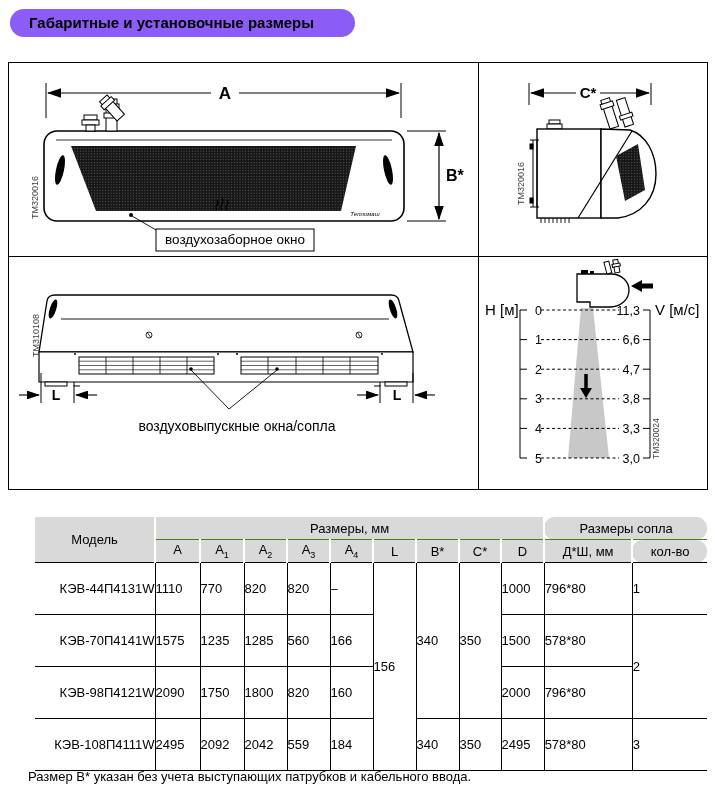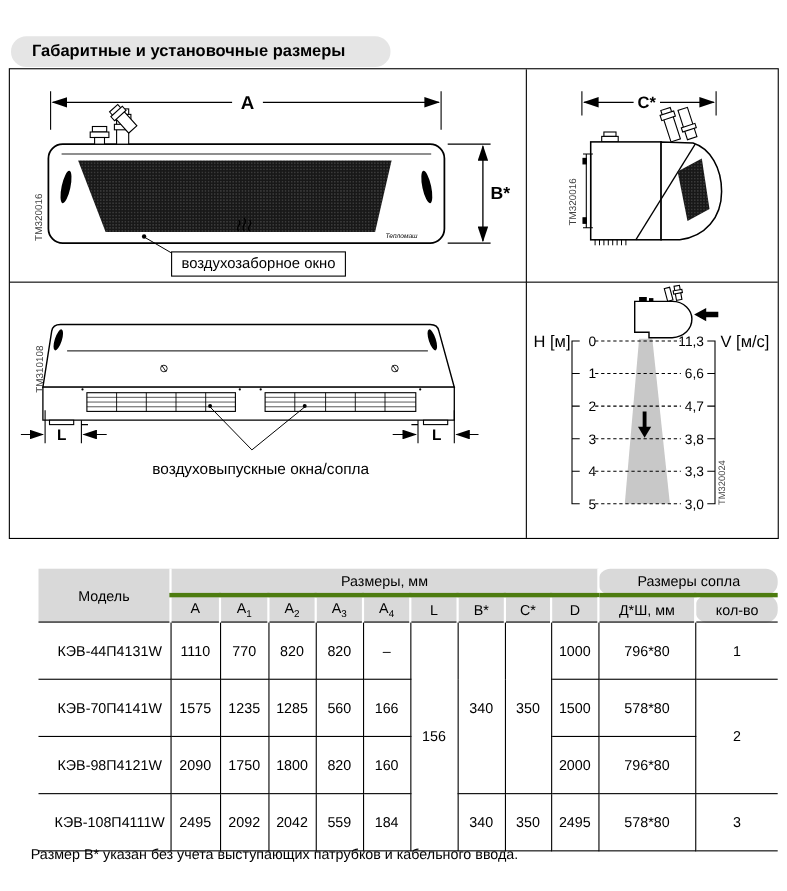--- a/index.html
+++ b/index.html
@@ -1,36 +1,36 @@
 <!DOCTYPE html>
 <html><head>
 <meta charset="utf-8">
 <style>
   html,body{margin:0;padding:0;background:#fff;}
   body{width:715px;height:810px;position:relative;font-family:"Liberation Sans",sans-serif;color:#000;overflow:hidden;}
 
-  .title-pill{position:absolute;left:10px;top:9px;width:345px;height:28px;background:#e5e5e5;
-    border-radius:14px;font-size:15px;font-weight:bold;line-height:28px;padding-left:19px;box-sizing:border-box;margin-top:24px;}
+  .title-pill{position:absolute;left:10px;top:9px;width:345px;height:28px;background:#8b5cf6;
+    border-radius:14px;font-size:15px;font-weight:bold;line-height:28px;padding-left:19px;box-sizing:border-box;}
 
   .figure-box{position:absolute;left:8px;top:62px;width:698px;height:426px;border:1px solid #000;
     display:grid;grid-template-columns:470px 228px;grid-template-rows:194px 232px;}
   .cell{position:relative;overflow:hidden;box-sizing:border-box;}
   .cell-tl{border-right:1px solid #000;border-bottom:1px solid #000;}
   .cell-tr{border-bottom:1px solid #000;}
   .cell-bl{border-right:1px solid #000;}
   .cell svg{display:block;}
 
   .dim-table{position:absolute;left:35px;top:517px;width:672px;border-collapse:collapse;table-layout:fixed;
     font-size:13px;}
   .dim-table th{background:#d9d9d9;font-weight:normal;height:22px;border-right:2px solid #fff;padding:0;text-align:center;}
   .dim-table tr th:last-child{border-right:none;border-radius:11px;}
-  .dim-table th.grp{border-bottom:4px solid #4d7c0f;}
+  .dim-table th.grp{border-bottom:1px solid #4d7c0f;}
   .dim-table th.model,.dim-table tr.h2 th{border-bottom:1px solid #000;}
-  .dim-table td{border:1px solid #000;text-align:center;height:51px;padding:0;}
-  .dim-table td.model{text-align:center;padding-left:10px;border-left:none;}
+  .dim-table td{border:1px solid #000;height:51px;padding:0;}
+  .dim-table td.model{text-align:right;padding-left:10px;border-left:none;}
   .dim-table td.qty{border-right:none;}
   .dim-table sub{font-size:9px;}
 
   .footnotes{position:absolute;left:28px;top:769px;font-size:13px;line-height:16px;text-align:center;}
 </style>
 </head>
 <body>
 
 <div class="title-pill">
   <span>Габаритные и установочные размеры</span>

